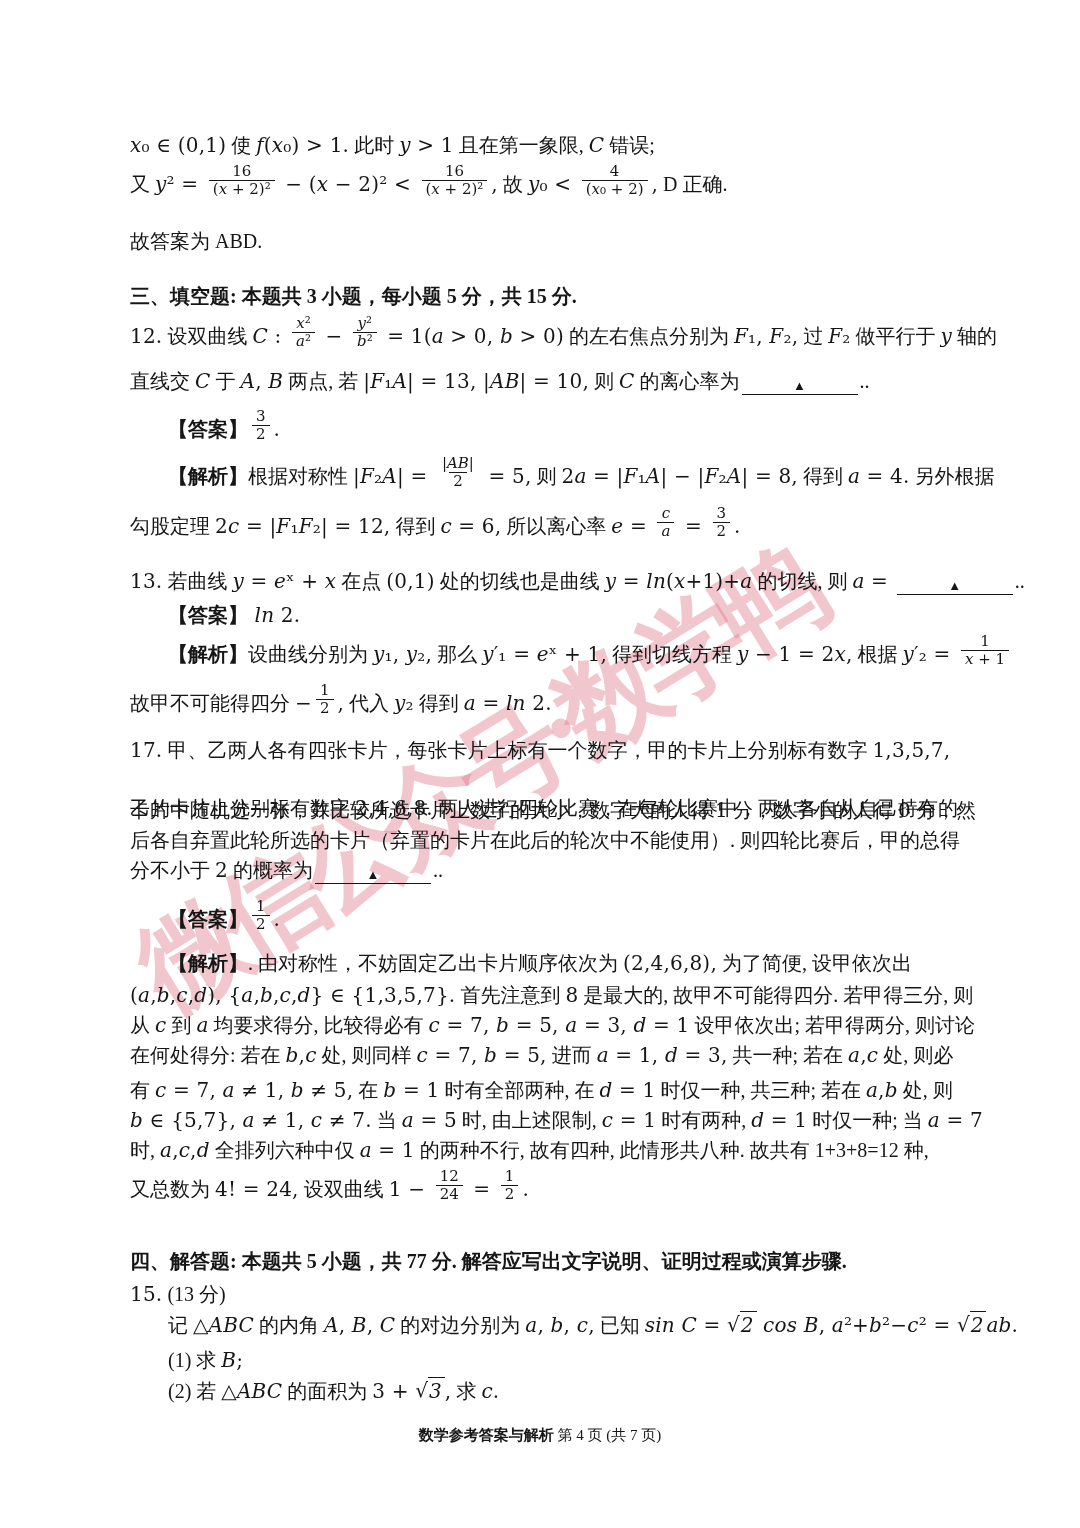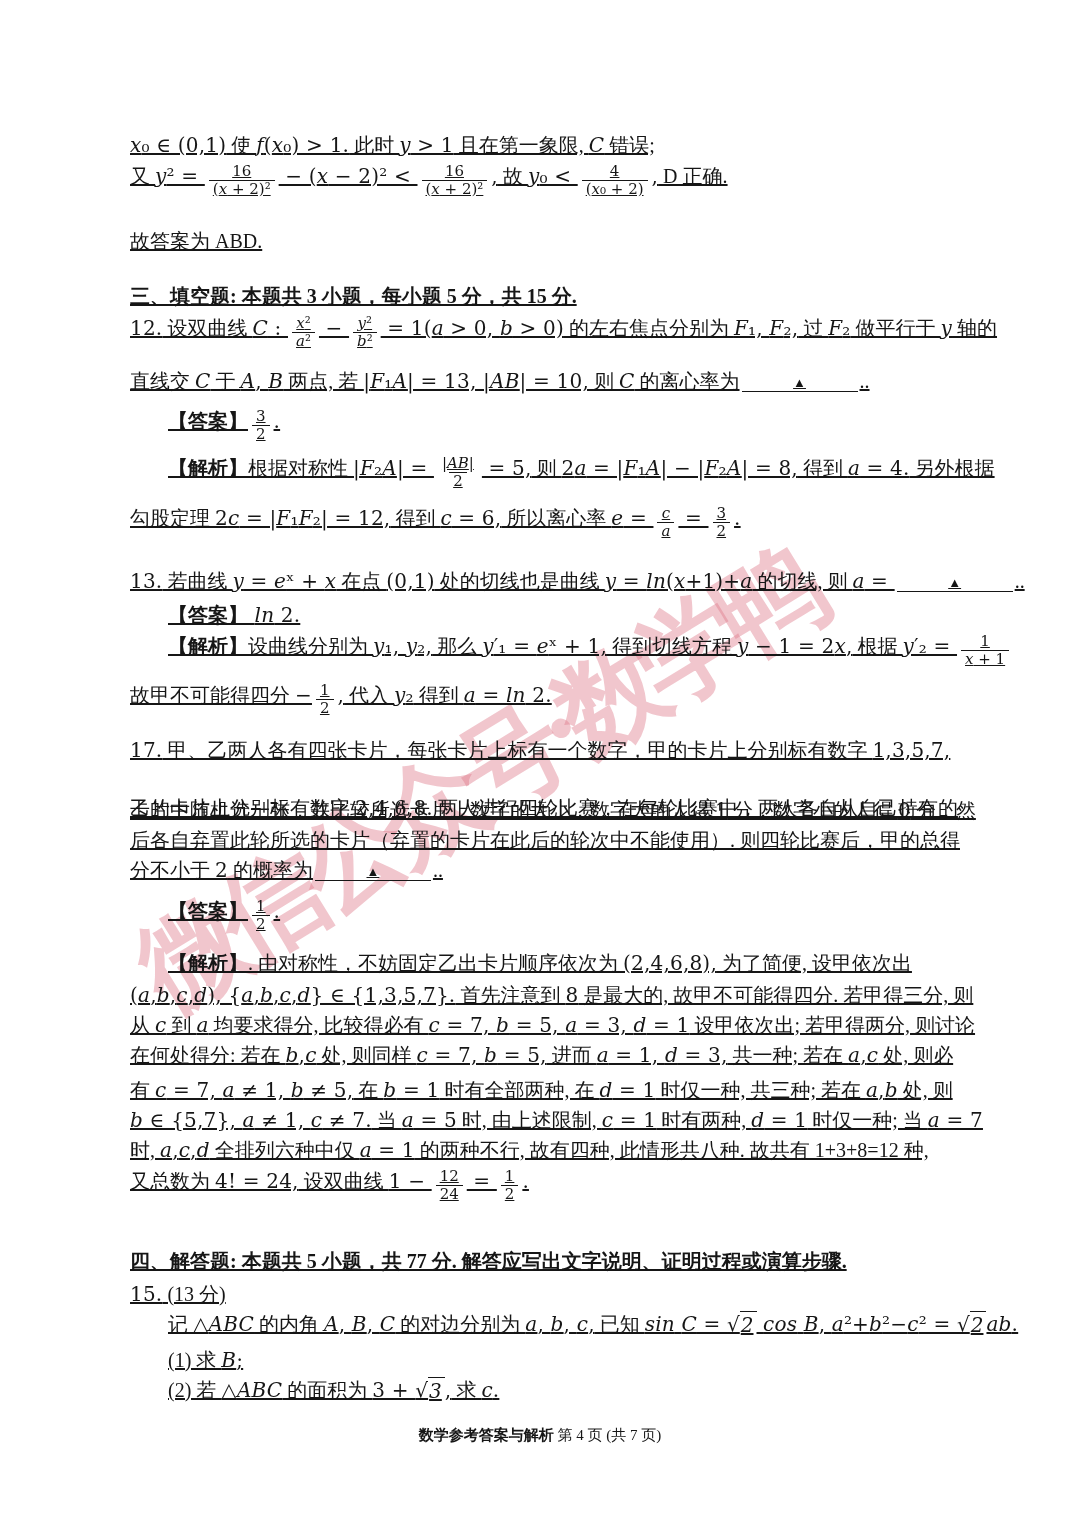--- a/index.html
+++ b/index.html
@@ -9,22 +9,22 @@
 
   
   .watermark{position:absolute;left:150px;top:912px;z-index:0;
     font-size:105px;font-weight:700;letter-spacing:-12px;white-space:nowrap;
     color:rgba(221,119,136,0.42);
     transform:rotate(-31.5deg);transform-origin:0 50%;
     font-family:"DejaVu Serif",serif;pointer-events:none;}
 
   #doc{position:absolute;inset:0;z-index:1;}
 
-  .line{position:absolute;left:130px;display:flex;align-items:flex-start;
-        white-space:pre;font-size:20px;line-height:1.35;text-decoration:underline;}
+  .line{position:absolute;left:130px;display:flex;align-items:flex-end;
+        white-space:pre;font-size:20px;line-height:1.35;}
   .line.ind{left:168px;}
 
   .cjk{font-family:"Liberation Serif","DejaVu Serif",serif;}
   .bold{font-weight:bold;}
   .math{font-family:"DejaVu Serif",serif;letter-spacing:0.2px;}
   .math i{font-style:italic;font-family:"DejaVu Serif",serif;}
 
   .frac{display:inline-flex;flex-direction:column;align-items:center;
         margin:0 4px;font-size:15px;line-height:1.12;font-family:"DejaVu Serif",serif;}
   .frac .num{padding:0 4px;}

